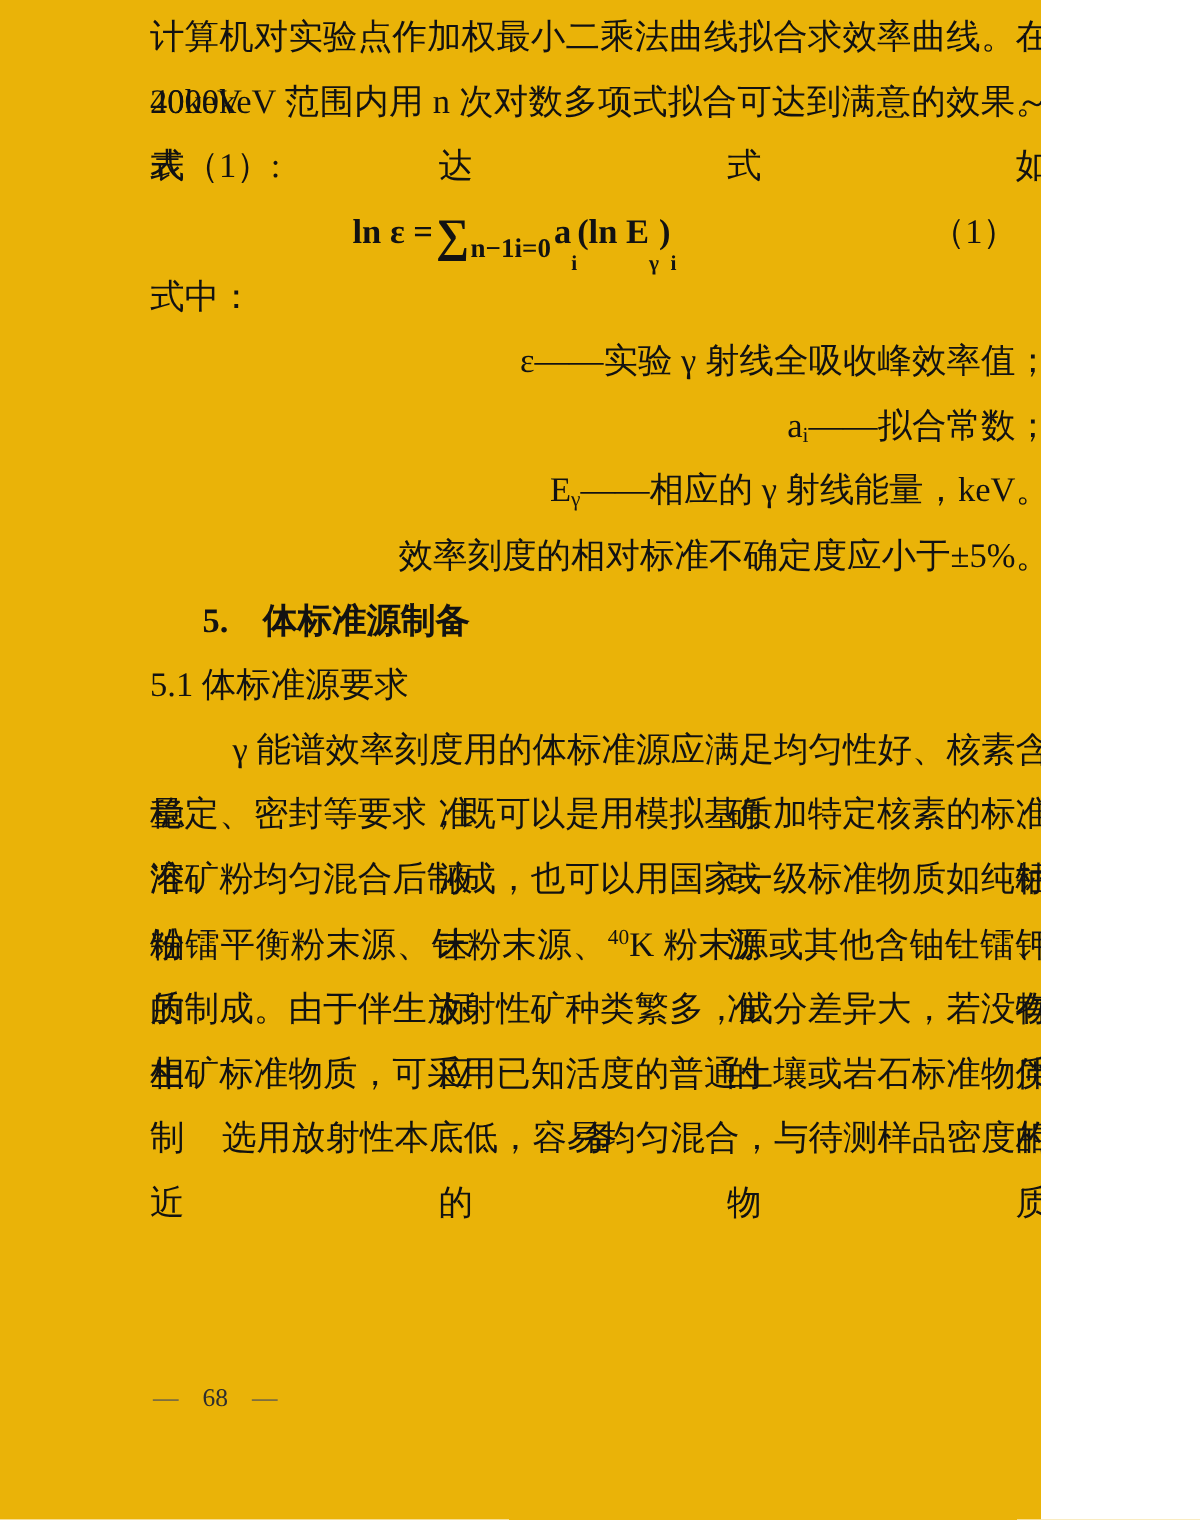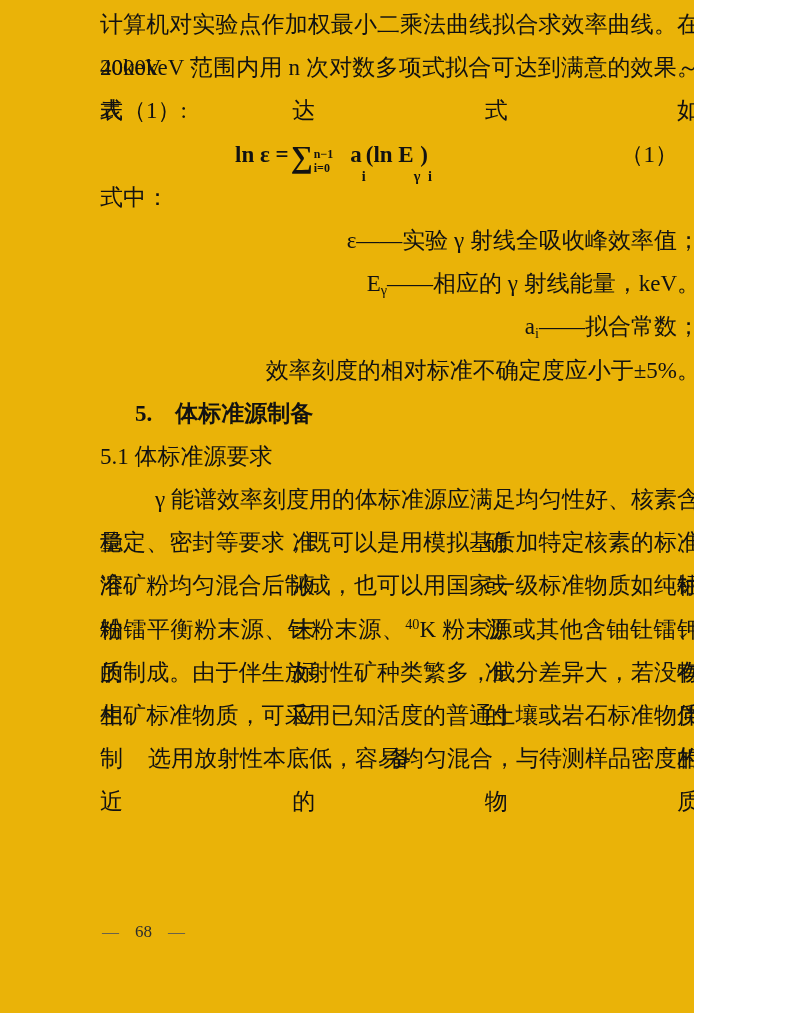--- a/index.html
+++ b/index.html
@@ -39,25 +39,25 @@
   .fgroup {
     display: inline-flex;
     align-items: flex-end;
     margin-left: 135px;
     font-weight: bold;
     font-size: 23px;
   }
   .sigma { font-size: 31px; line-height: 1; margin: 0 1px 4px 2px; }
   .limits {
     display: inline-flex;
-    flex-direction: column;
+    flex-direction: row;
     justify-content: center;
-    font-size: 12px;
+    font-size: 18px;
     line-height: 1.15;
-    margin-right: 17px;
+    margin-right: 2px;
     font-weight: bold;
   }
   .spacer { flex: 1; }
   .fnum { margin-right: 22px; font-size: 23px; }
   
   .footer {
     position: absolute;
     left: 100px;
     top: 920px;
     font-size: 17px;
@@ -90,22 +90,22 @@
           <span>(ln E</span>
           <sub>γ</sub>
           <span>)</span>
           <sup>i</sup>
         </span>
         <span class="spacer"></span>
         <span class="fnum">（1）</span>
       </div>
       <div class="line"><span>式中：</span></div>
       <div class="line ind"><span>ε——实验 γ 射线全吸收峰效率值；</span></div>
+      <div class="line ind"><span>a</span><sub>i</sub><span>——拟合常数；</span></div>
       <div class="line ind"><span>E</span><sub>γ</sub><span>——相应的 γ 射线能量，keV。</span></div>
-      <div class="line ind"><span>a</span><sub>i</sub><span>——拟合常数；</span></div>
       <div class="line ind"><span>效率刻度的相对标准不确定度应小于±5%。</span></div>
       <div class="line head"><span>5.　体标准源制备</span></div>
       <div class="line"><span>5.1 体标准源要求</span></div>
       <div class="line just ind"><span>γ 能谱效率刻度用的体标准源应满足均匀性好、核素含量准确、</span></div>
       <div class="line just"><span>稳定、密封等要求，既可以是用模拟基质加特定核素的标准溶液或标</span></div>
       <div class="line just"><span>准矿粉均匀混合后制成，也可以用国家一级标准物质如纯铀粉末源、</span></div>
       <div class="line just"><span>铀镭平衡粉末源、钍粉末源、</span><sup>40</sup><span>K 粉末源或其他含铀钍镭钾的标准物</span></div>
       <div class="line just"><span>质制成。由于伴生放射性矿种类繁多，成分差异大，若没有相应的伴</span></div>
       <div class="line just"><span>生矿标准物质，可采用已知活度的普通土壤或岩石标准物质制备的</span></div>
       <div class="line just ind"><span>选用放射性本底低，容易均匀混合，与待测样品密度相近的物质</span></div>

